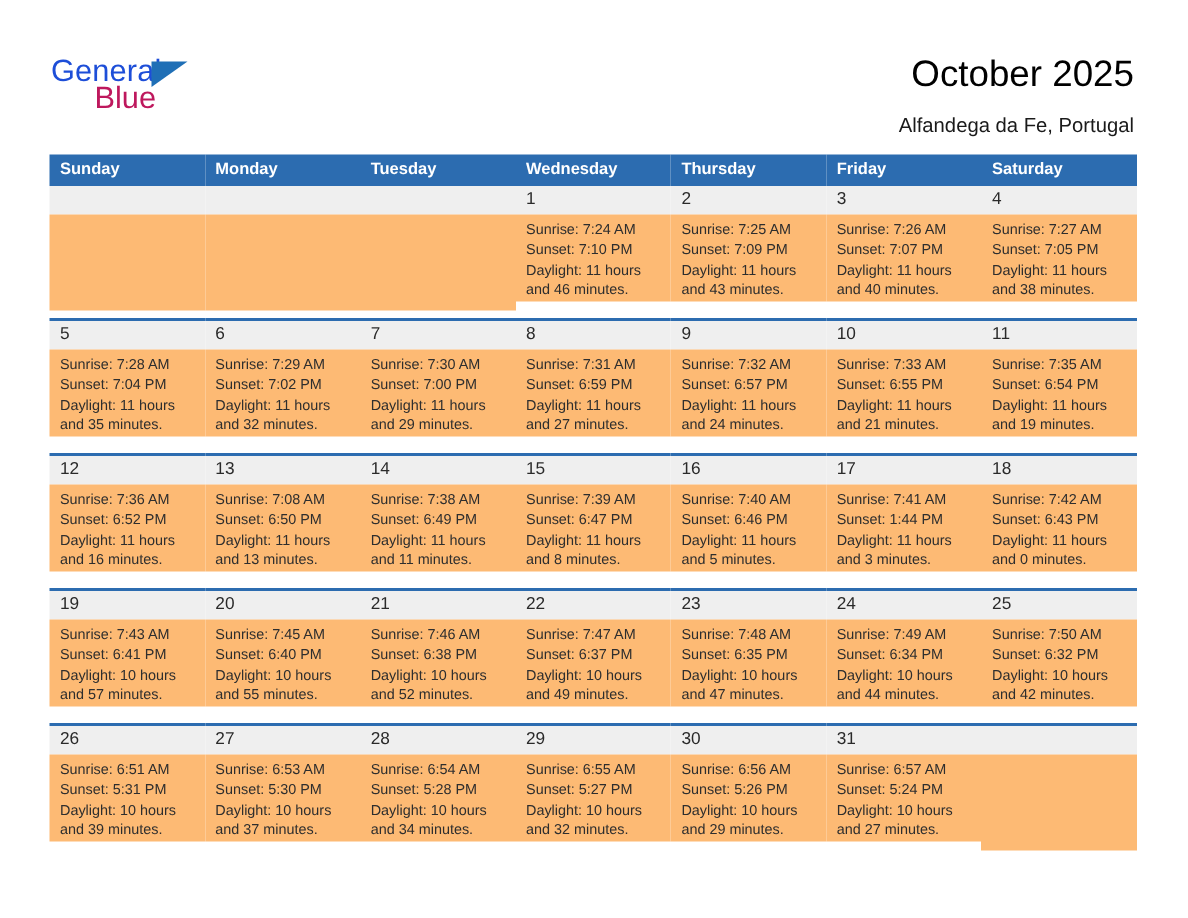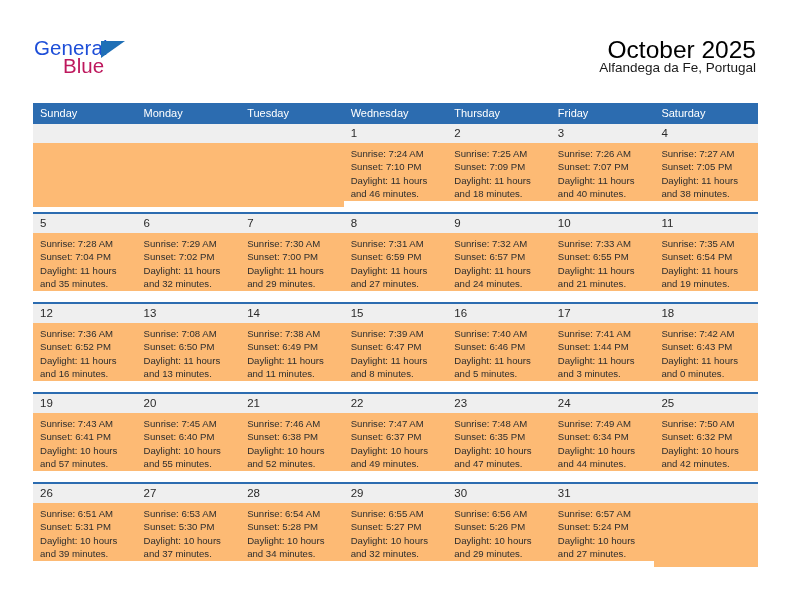--- a/index.html
+++ b/index.html
@@ -67,42 +67,42 @@
     color: #000000;
     line-height: 28px;
     text-align: right;
     white-space: nowrap;
     font-weight: normal;
     margin: 0;
   }
   .subtitle {
     position: absolute;
     right: 36px;
-    top: 60px;
+    top: 76px;
     font-size: 13.5px;
     color: #1a1a1a;
     line-height: 16px;
     text-align: right;
     white-space: nowrap;
   }
 
   
   .cal {
     position: absolute;
     left: 33px;
     top: 103px;
     width: 725px;
     border-collapse: collapse;
     table-layout: fixed;
   }
   .cal th {
     background: #2c6cb0;
     color: #ffffff;
     font-size: 11px;
-    font-weight: normal;
+    font-weight: bold;
     text-align: left;
     padding: 4px 0 4px 7px;
     height: 13px;
     line-height: 13px;
     border: none;
   }
   .cal td {
     vertical-align: top;
     padding: 0;
     border: none;
@@ -182,21 +182,21 @@
               <div>Daylight: 11 hours</div>
               <div>and 46 minutes.</div>
             </div>
           </td>
           <td class="daycell">
             <div class="daynum">2</div>
             <div class="cellbody">
               <div>Sunrise: 7:25 AM</div>
               <div>Sunset: 7:09 PM</div>
               <div>Daylight: 11 hours</div>
-              <div>and 18 minutes.</div>
+              <div>and 43 minutes.</div>
             </div>
           </td>
           <td class="daycell">
             <div class="daynum">3</div>
             <div class="cellbody">
               <div>Sunrise: 7:26 AM</div>
               <div>Sunset: 7:07 PM</div>
               <div>Daylight: 11 hours</div>
               <div>and 40 minutes.</div>
             </div>

